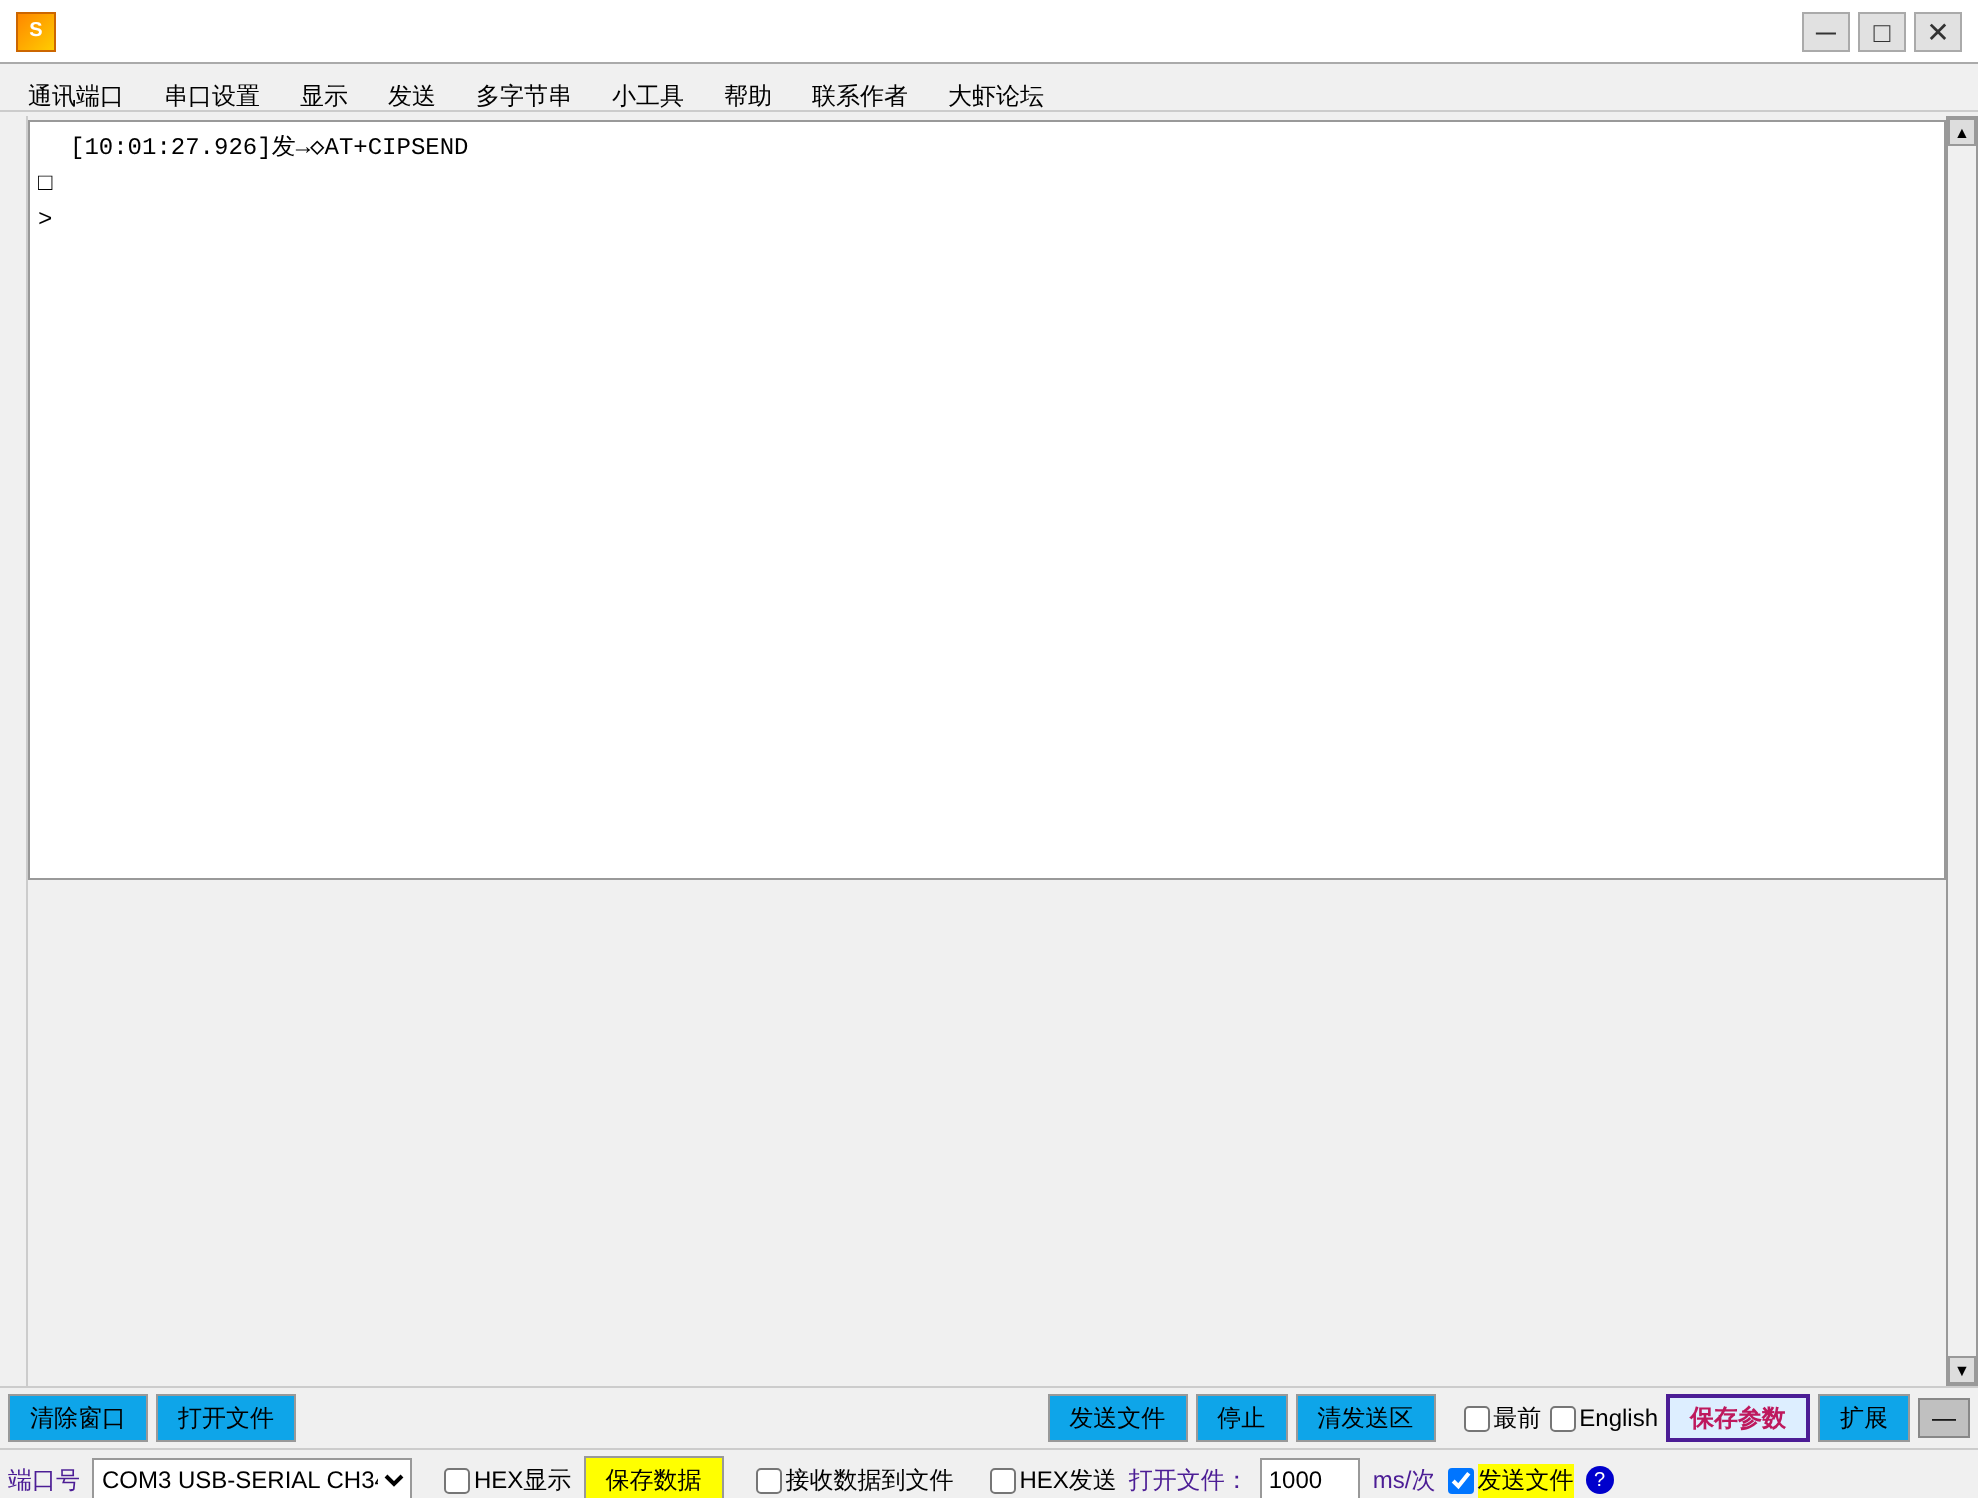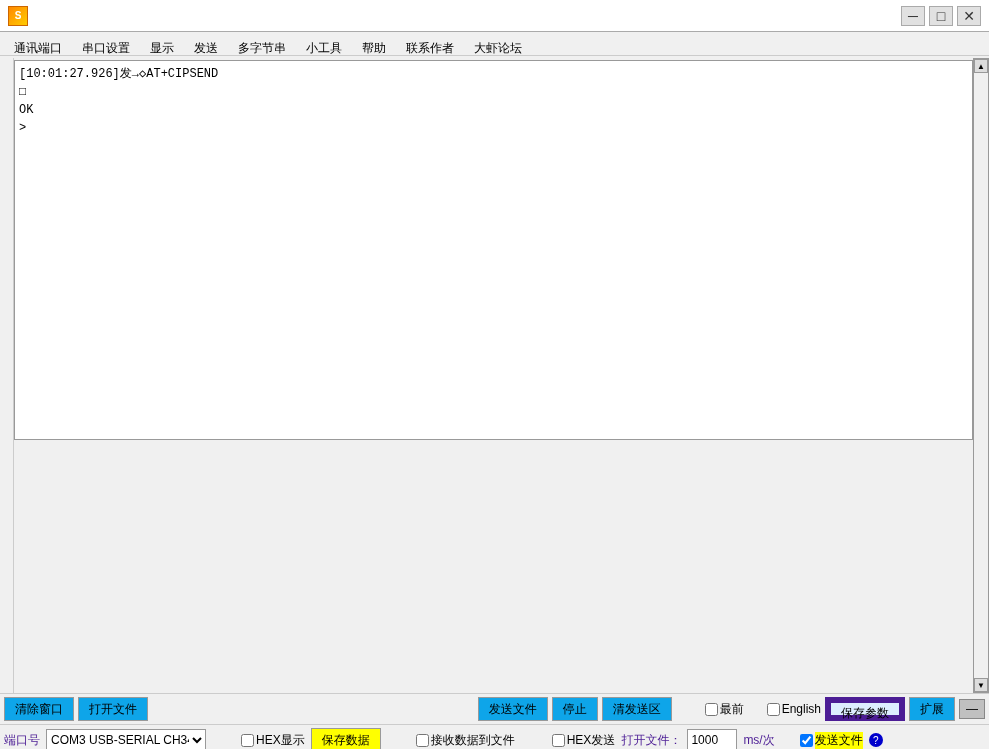--- a/index.html
+++ b/index.html
@@ -68,21 +68,21 @@
       margin: 2px 4px;
       flex: 1;
       overflow-y: auto;
       font-family: 'Courier New', monospace;
       font-size: 12px;
       padding: 4px;
       color: #000;
       height: 440px;
     }
     .terminal-line { line-height: 1.5; white-space: pre; }
-    .tx-line { color: #000; }
+    .tx-line { color: #000; margin-left: 16px; }
     .rx-line { color: #000; }
 
     
     #main-layout {
       display: flex;
       flex-direction: column;
       height: calc(749px - 32px - 24px - 32px - 24px);
     }
     #terminal-wrapper {
       display: flex;
@@ -140,22 +140,23 @@
       border: 1px solid #999;
       padding: 2px 10px;
       cursor: pointer;
       font-size: 12px;
       color: #000;
       height: 24px;
       white-space: nowrap;
     }
     .ctrl-btn-blue {
       background: #ddeeff;
-      border: 6px solid #4c1d95;
-      color: #000000;
+      border: 2px solid #4c1d95;
+      color: #be185d;
+      font-weight: bold;
     }
 
     
     #controls-row2 {
       display: flex;
       align-items: center;
       padding: 3px 4px;
       gap: 6px;
       flex-wrap: nowrap;
       background: #f0f0f0;
@@ -175,21 +176,20 @@
       border: 1px solid #999;
       background: #fff;
       padding: 1px 3px;
     }
     .checkbox-label {
       display: flex;
       align-items: center;
       gap: 2px;
       font-size: 12px;
       white-space: nowrap;
-      margin-left: 19px;
     }
     input[type=checkbox] { cursor: pointer; }
 
     
     .highlight-yellow {
       background-color: #ffff00;
       color: #000;
     }
     @keyframes scroll-left {
       0% { transform: translateX(100%); }
@@ -248,21 +248,20 @@
 <div id="main-layout">
 
   <div id="terminal-wrapper">
 
     <div id="left-panel"></div>
 
     <div id="terminal-area" style="flex:1;margin:2px 0 2px 0;height:auto;min-height:200px;max-height:380px;">
       <div class="terminal-line tx-line">[10:01:27.926]发→◇AT+CIPSEND</div>
       <div class="terminal-line">□</div>
       <div class="terminal-line"></div>
-      <div class="terminal-line">OK</div>
       <div class="terminal-line"></div>
       <div class="terminal-line">&gt;</div>
     </div>
 
     <div id="terminal-scroll">
       <div class="scroll-btn">▲</div>
       <div style="flex:1;"></div>
       <div class="scroll-btn">▼</div>
     </div>
   </div>

